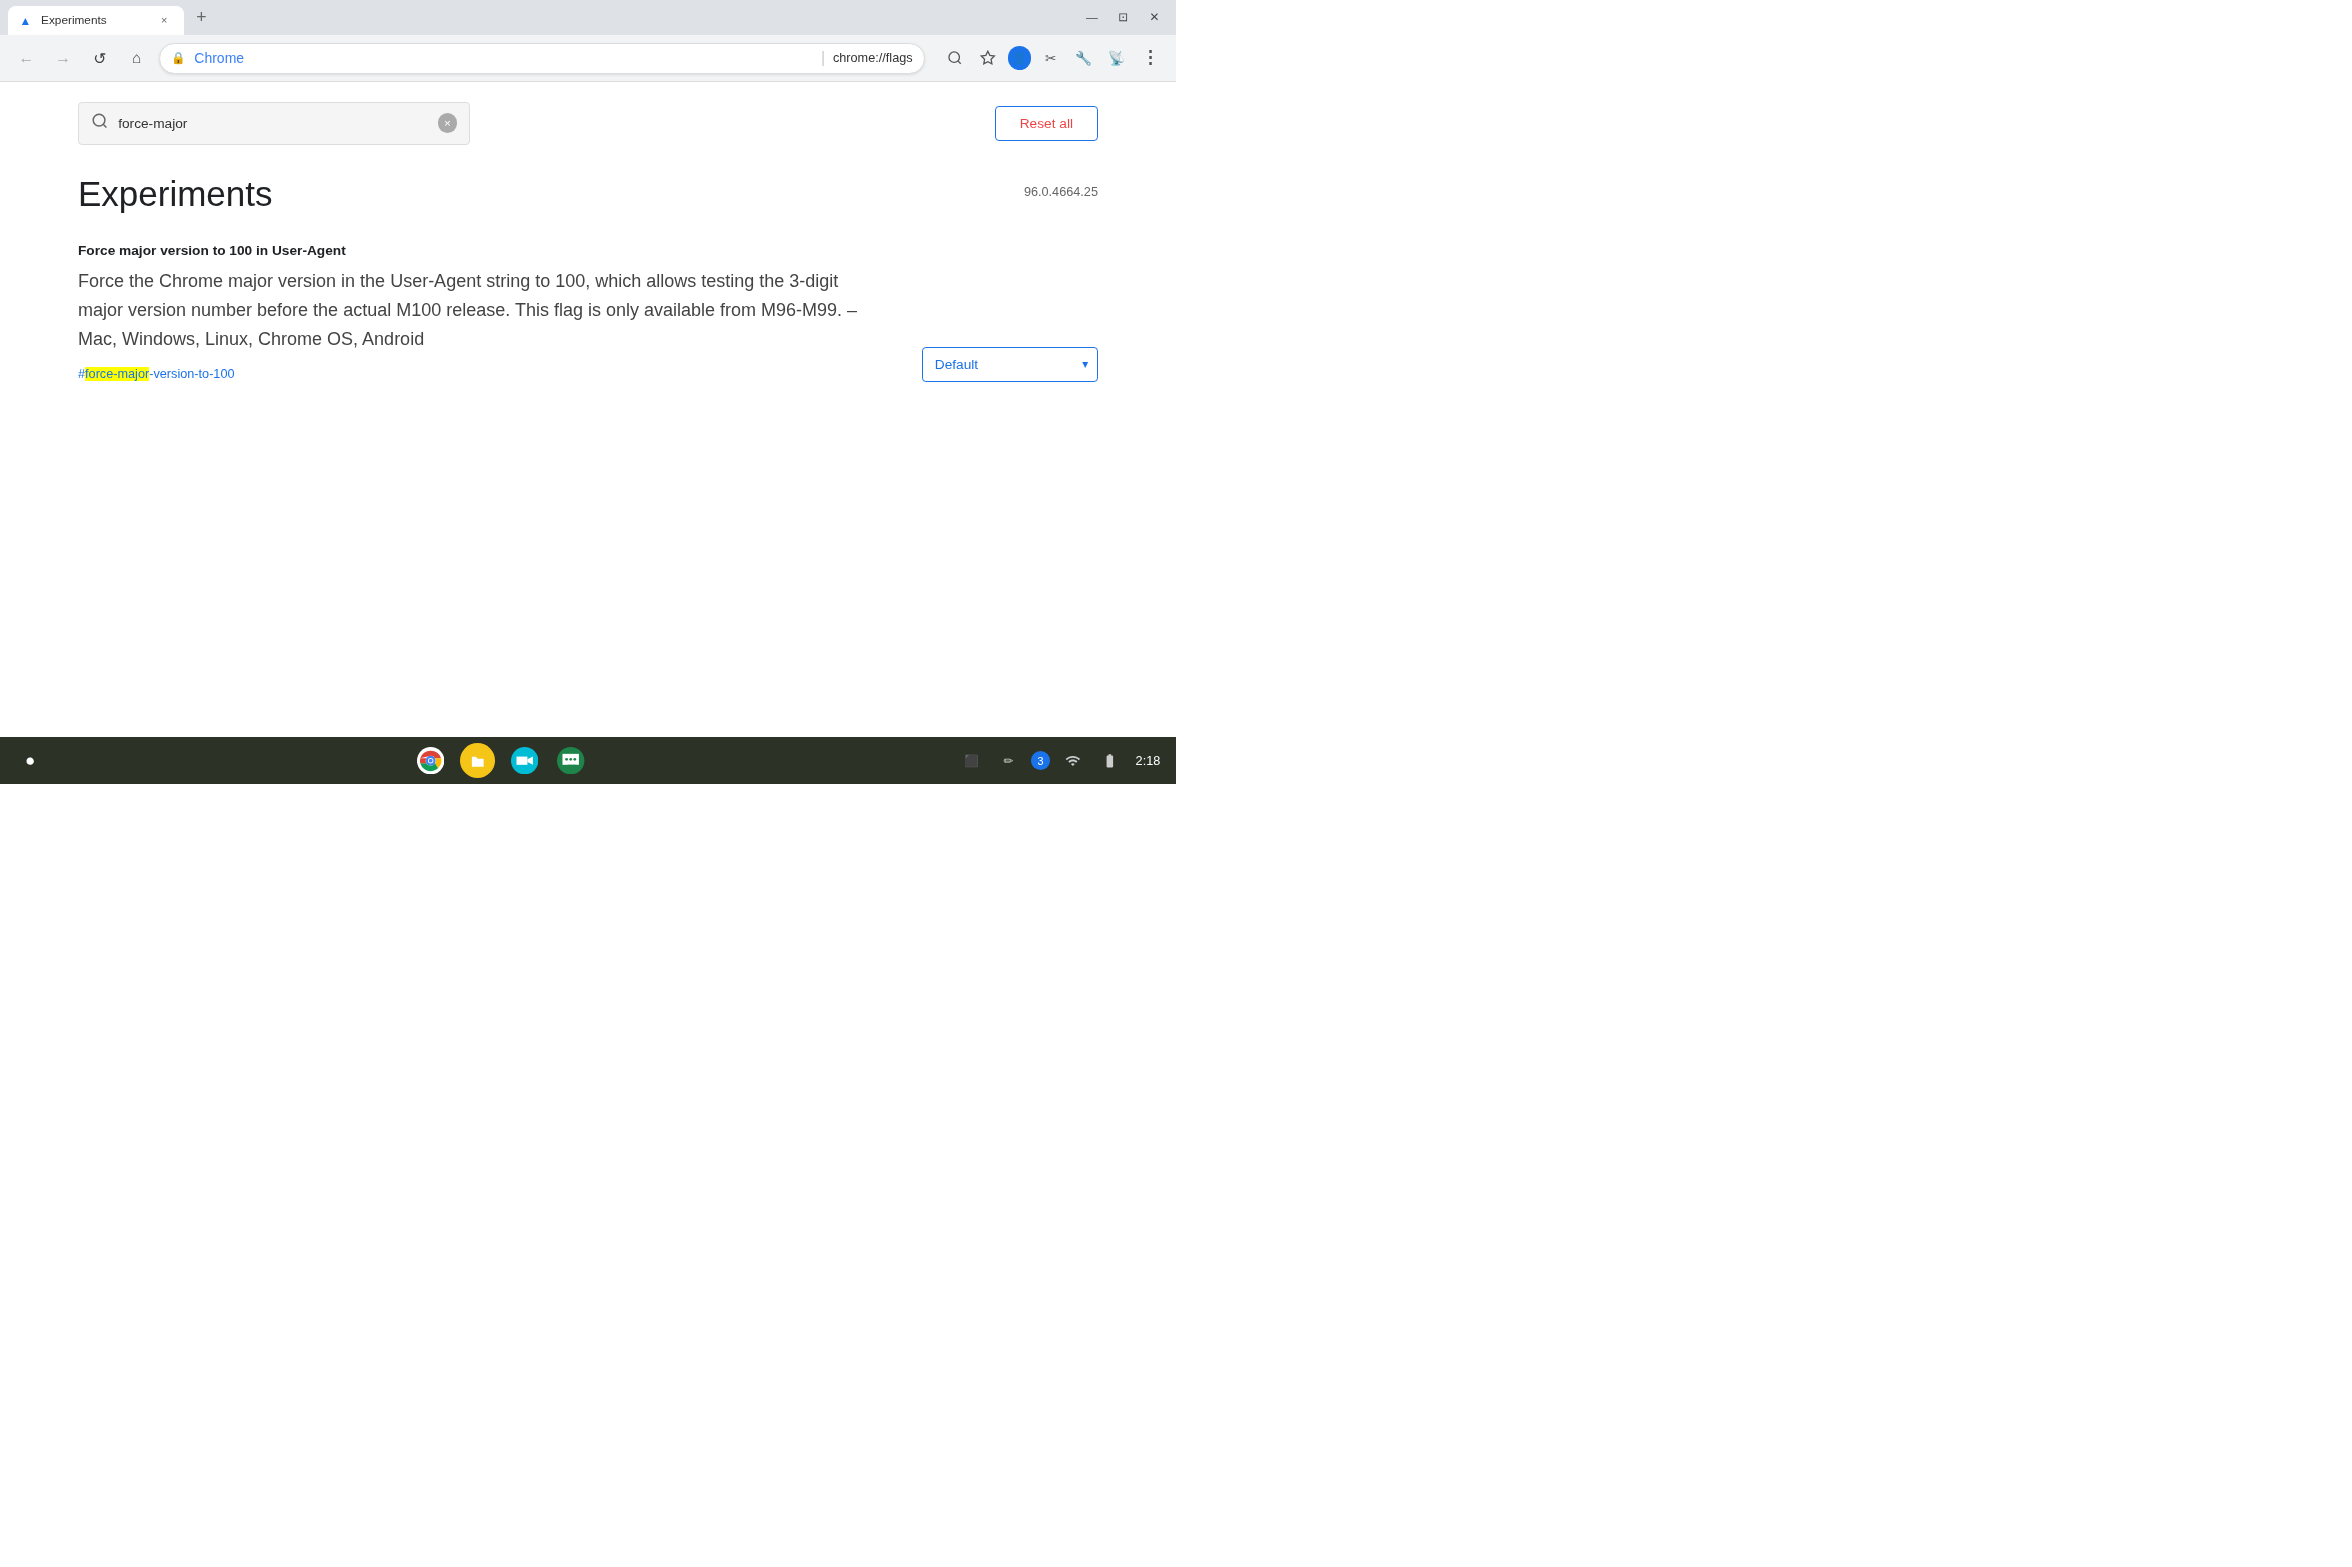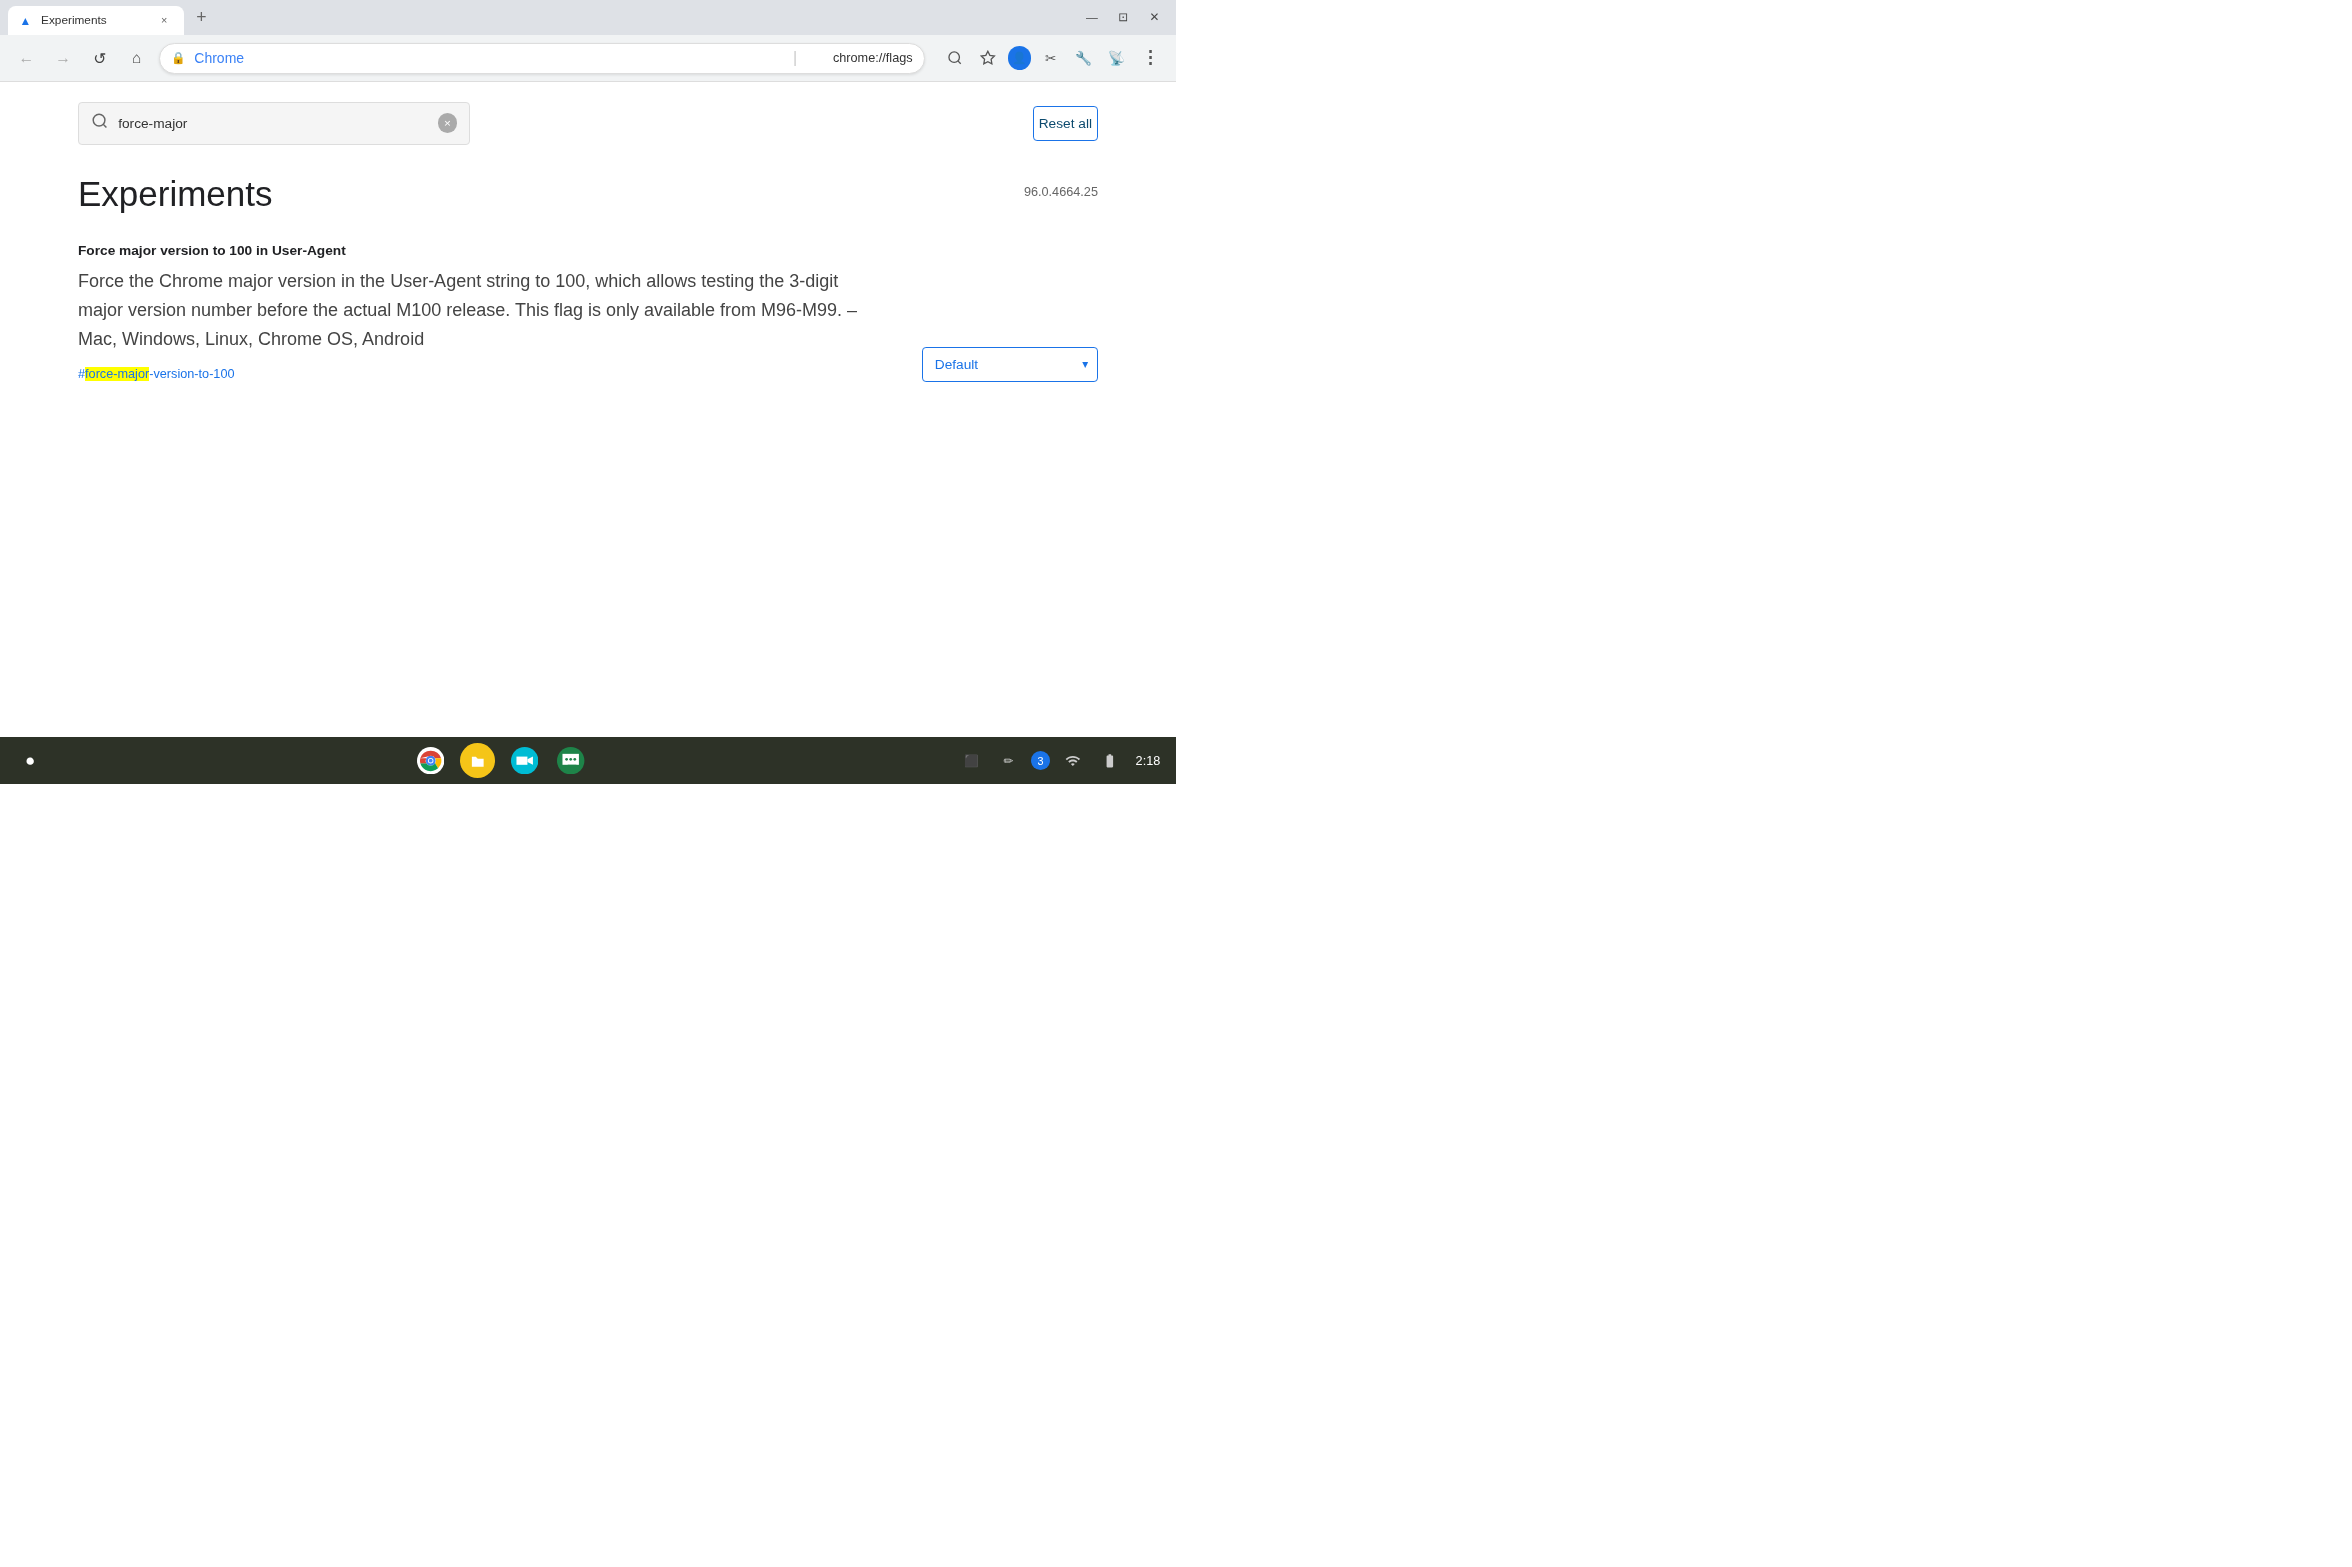--- a/index.html
+++ b/index.html
@@ -18,34 +18,34 @@
     .window-btn { width: 27.4px; height: 27.4px; display: flex; align-items: center; justify-content: center; border-radius: 50%; cursor: pointer; font-size: 11.8px; color: #444; }
 
     
     .address-bar { height: 47px; background: #f1f3f4; display: flex; align-items: center; padding: 0 11.8px; gap: 7.8px; border-bottom: 1px solid #ddd; }
     .nav-btn { width: 29px; height: 29px; border-radius: 50%; display: flex; align-items: center; justify-content: center; cursor: pointer; color: #444; font-size: 15.7px; }
     .nav-btn.disabled { color: #aaa; cursor: default; }
     .address-input-wrap { flex: 1; background: #fff; border-radius: 19.6px; height: 31px; display: flex; align-items: center; padding: 0 11.8px; gap: 7.8px; border: 1px solid #ddd; box-shadow: 0 1px 2.9px rgba(0,0,0,0.1); }
     .address-icon { font-size: 11.8px; color: #555; }
     .address-text { font-size: 14px; color: #3b82f6; flex: 1; }
     .address-divider { color: #ccc; }
-    .address-url { font-size: 12.7px; color: #333; margin-left: 28px; }
+    .address-url { font-size: 12.7px; color: #333; }
     .toolbar-icons { display: flex; align-items: center; gap: 5.9px; margin-left: 7.8px; }
     .toolbar-icon { width: 27.4px; height: 27.4px; border-radius: 50%; display: flex; align-items: center; justify-content: center; cursor: pointer; color: #555; font-size: 13.7px; }
 
     
     .page-content { flex: 1; background: #fff; overflow-y: auto; }
 
     
     .search-section { padding: 19.6px 78px 0 78px; }
     .search-bar { width: 392px; height: 43px; border: 1px solid #ddd; border-radius: 3.9px; background: #f5f5f5; display: flex; align-items: center; padding: 0 11.8px; gap: 9.8px; }
     .search-icon { color: #666; font-size: 15.7px; }
     .search-input { flex: 1; border: none; background: transparent; font-size: 13.7px; color: #333; outline: none; }
     .search-clear { width: 19.6px; height: 19.6px; border-radius: 50%; background: #aaa; display: flex; align-items: center; justify-content: center; cursor: pointer; color: #fff; font-size: 11.8px; }
-    .reset-all-btn { margin-left: auto; height: 35px; padding: 0 5px; border: 1px solid #1a73e8; border-radius: 3.9px; background: #fff; color: #0c4a6e; font-size: 13.7px; cursor: pointer; }
+    .reset-all-btn { margin-left: auto; height: 35px; padding: 0 24px; border: 1px solid #1a73e8; border-radius: 3.9px; background: #fff; color: #ef4444; font-size: 13.7px; cursor: pointer; }
 
     
     .experiments-section { padding: 29px 78px 0 78px; display: flex; align-items: flex-start; justify-content: space-between; }
     .experiments-title { font-size: 35px; font-weight: 400; color: #202124; }
     .version-text { font-size: 12.7px; color: #666; margin-top: 11.8px; text-align: center; }
 
     
     .tabs-section { padding: 23.5px 78px 0 78px; }
     .tabs-bar { display: flex; border-bottom: 1px solid #e0e0e0; }
     .tab-item { padding: 7.8px 39px 11.8px 39px; font-size: 13.7px; cursor: pointer; position: relative; }

